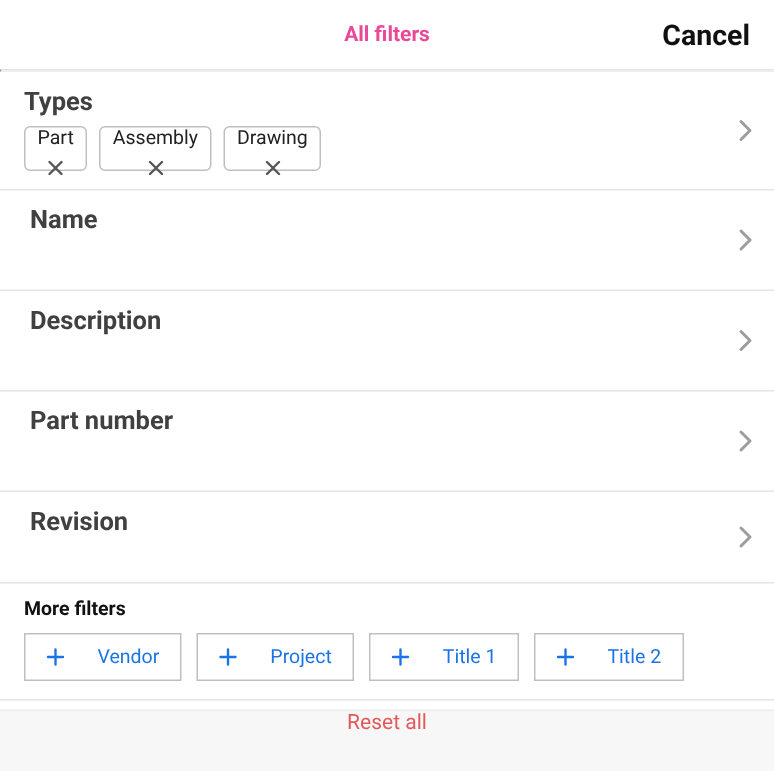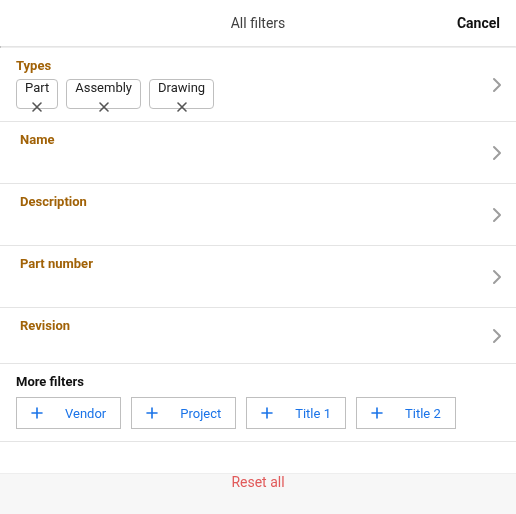--- a/index.html
+++ b/index.html
@@ -14,48 +14,48 @@
   }
   .header {
     height: 46px;
     position: relative;
     display: flex;
     align-items: center;
     justify-content: center;
   }
   .header-title {
     font-size: 14px;
-    font-weight: 400;
-    color: #404040;
+    font-weight: 700;
+    color: #ec4899;
   }
   .header-cancel {
     position: absolute;
     right: 16px;
     top: 0;
     bottom: 0;
     display: flex;
     align-items: center;
-    font-size: 14px;
+    font-size: 19px;
     font-weight: 700;
     color: #111;
     cursor: pointer;
   }
   .divider {
     border-top: 1px solid #e4e4e4;
     margin: 0;
   }
   .section {
     border-bottom: 1px solid #e4e4e4;
     padding: 10px 16px 12px 16px;
     position: relative;
   }
   .section-label {
-    font-size: 13px;
-    font-weight: 700;
-    color: #a16207;
+    font-size: 17px;
+    font-weight: 700;
+    color: #404040;
     margin-bottom: 6px;
   }
   .chips {
     display: flex;
     flex-wrap: wrap;
     gap: 8px;
   }
   .chip {
     border: 1px solid #bfbfbf;
     border-radius: 4px;

